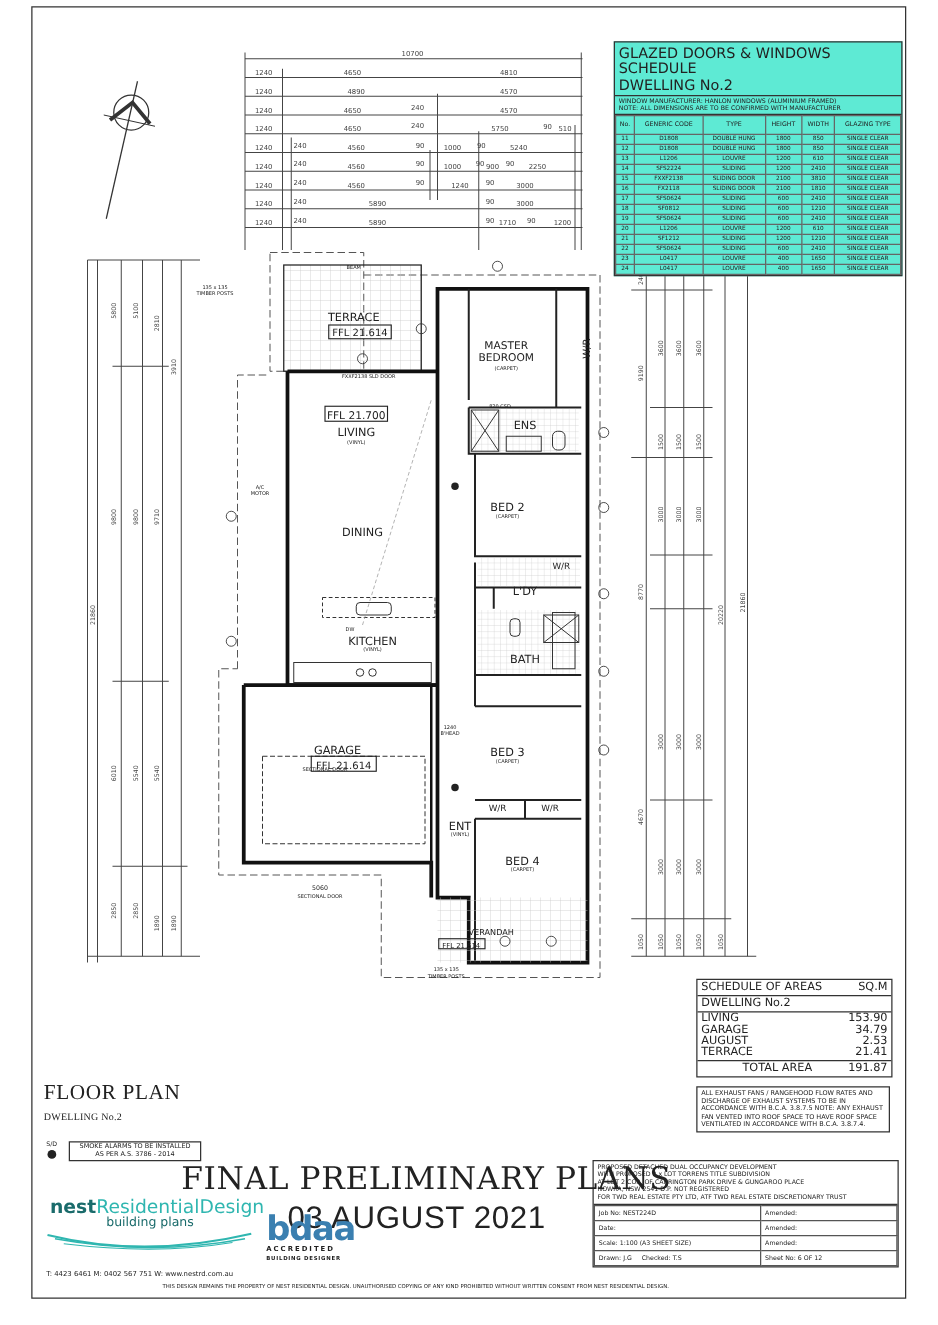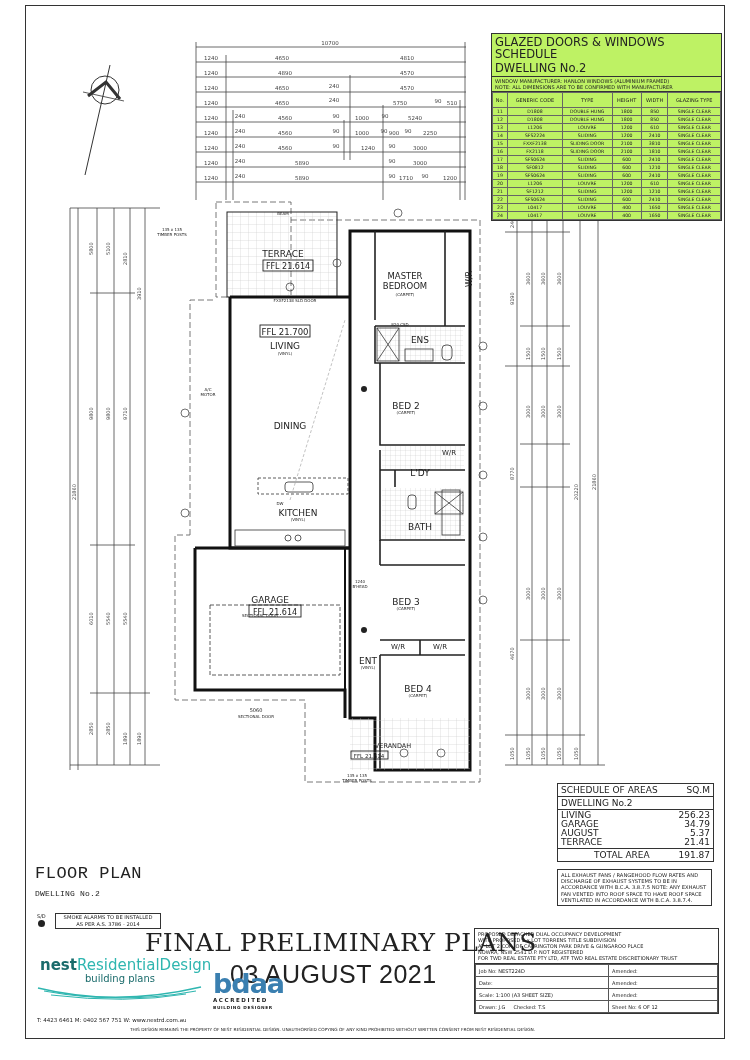--- a/index.html
+++ b/index.html
@@ -1,21 +1,21 @@
 <!DOCTYPE html>
 <html><head>
 <meta charset="utf-8">
 <style>
   html,body{margin:0;padding:0;background:#fff;}
   body{width:750px;height:1060px;position:relative;overflow:hidden;font-family:"DejaVu Sans",sans-serif;color:#222;}
   .sheet{position:absolute;left:25px;top:5px;width:700px;height:1034px;border:1.5px solid #333;box-sizing:border-box;}
   .abs{position:absolute;}
-  .t{font-family:Liberation Mono, monospace;letter-spacing:.2px;}
+  .t{font-family:Liberation Serif, serif;letter-spacing:.2px;}
   
-  .sched{position:absolute;left:491px;top:33px;width:229px;border:1px solid #333;background:#bef264;}
+  .sched{position:absolute;left:491px;top:33px;width:229px;border:1px solid #333;background:#5eead4;}
   .sched .h1{font-size:11.5px;line-height:12px;padding:2px 3px 0 3px;}
   .sched .note{font-size:5px;line-height:6px;padding:1px 3px;border-top:1px solid #333;border-bottom:1px solid #333;}
   .sched table{border-collapse:collapse;width:100%;font-size:4.6px;}
   .sched th,.sched td{border:1px solid #666;text-align:center;padding:0 1px;height:7px;line-height:7px;}
   .sched th{font-weight:normal;font-size:5px;line-height:6px;height:14px;}
   
   .areas{position:absolute;left:557px;top:783px;width:155px;border:1px solid #333;font-size:9px;}
   .areas .row{display:flex;justify-content:space-between;padding:0 3px;line-height:9px;}
   .areas .hd{border-bottom:1px solid #333;line-height:12px;justify-content:space-between;}
   .areas .grp{border-bottom:1px solid #333;padding:1px 0;}
@@ -483,29 +483,29 @@
   <div class="row hd">
       <span>SCHEDULE OF AREAS</span>
       <span>SQ.M</span>
     </div>
   <div class="row hd">
       <span>DWELLING No.2</span>
     </div>
   <div class="grp">
     <div class="row">
         <span>LIVING</span>
-        <span>256.23</span>
+        <span>153.90</span>
       </div>
     <div class="row">
         <span>GARAGE</span>
         <span>34.79</span>
       </div>
     <div class="row">
         <span>AUGUST</span>
-        <span>5.37</span>
+        <span>2.53</span>
       </div>
     <div class="row">
         <span>TERRACE</span>
         <span>21.41</span>
       </div>
   </div>
   <div class="row tot">
       <span>TOTAL AREA</span>
       <span>191.87</span>
     </div>

